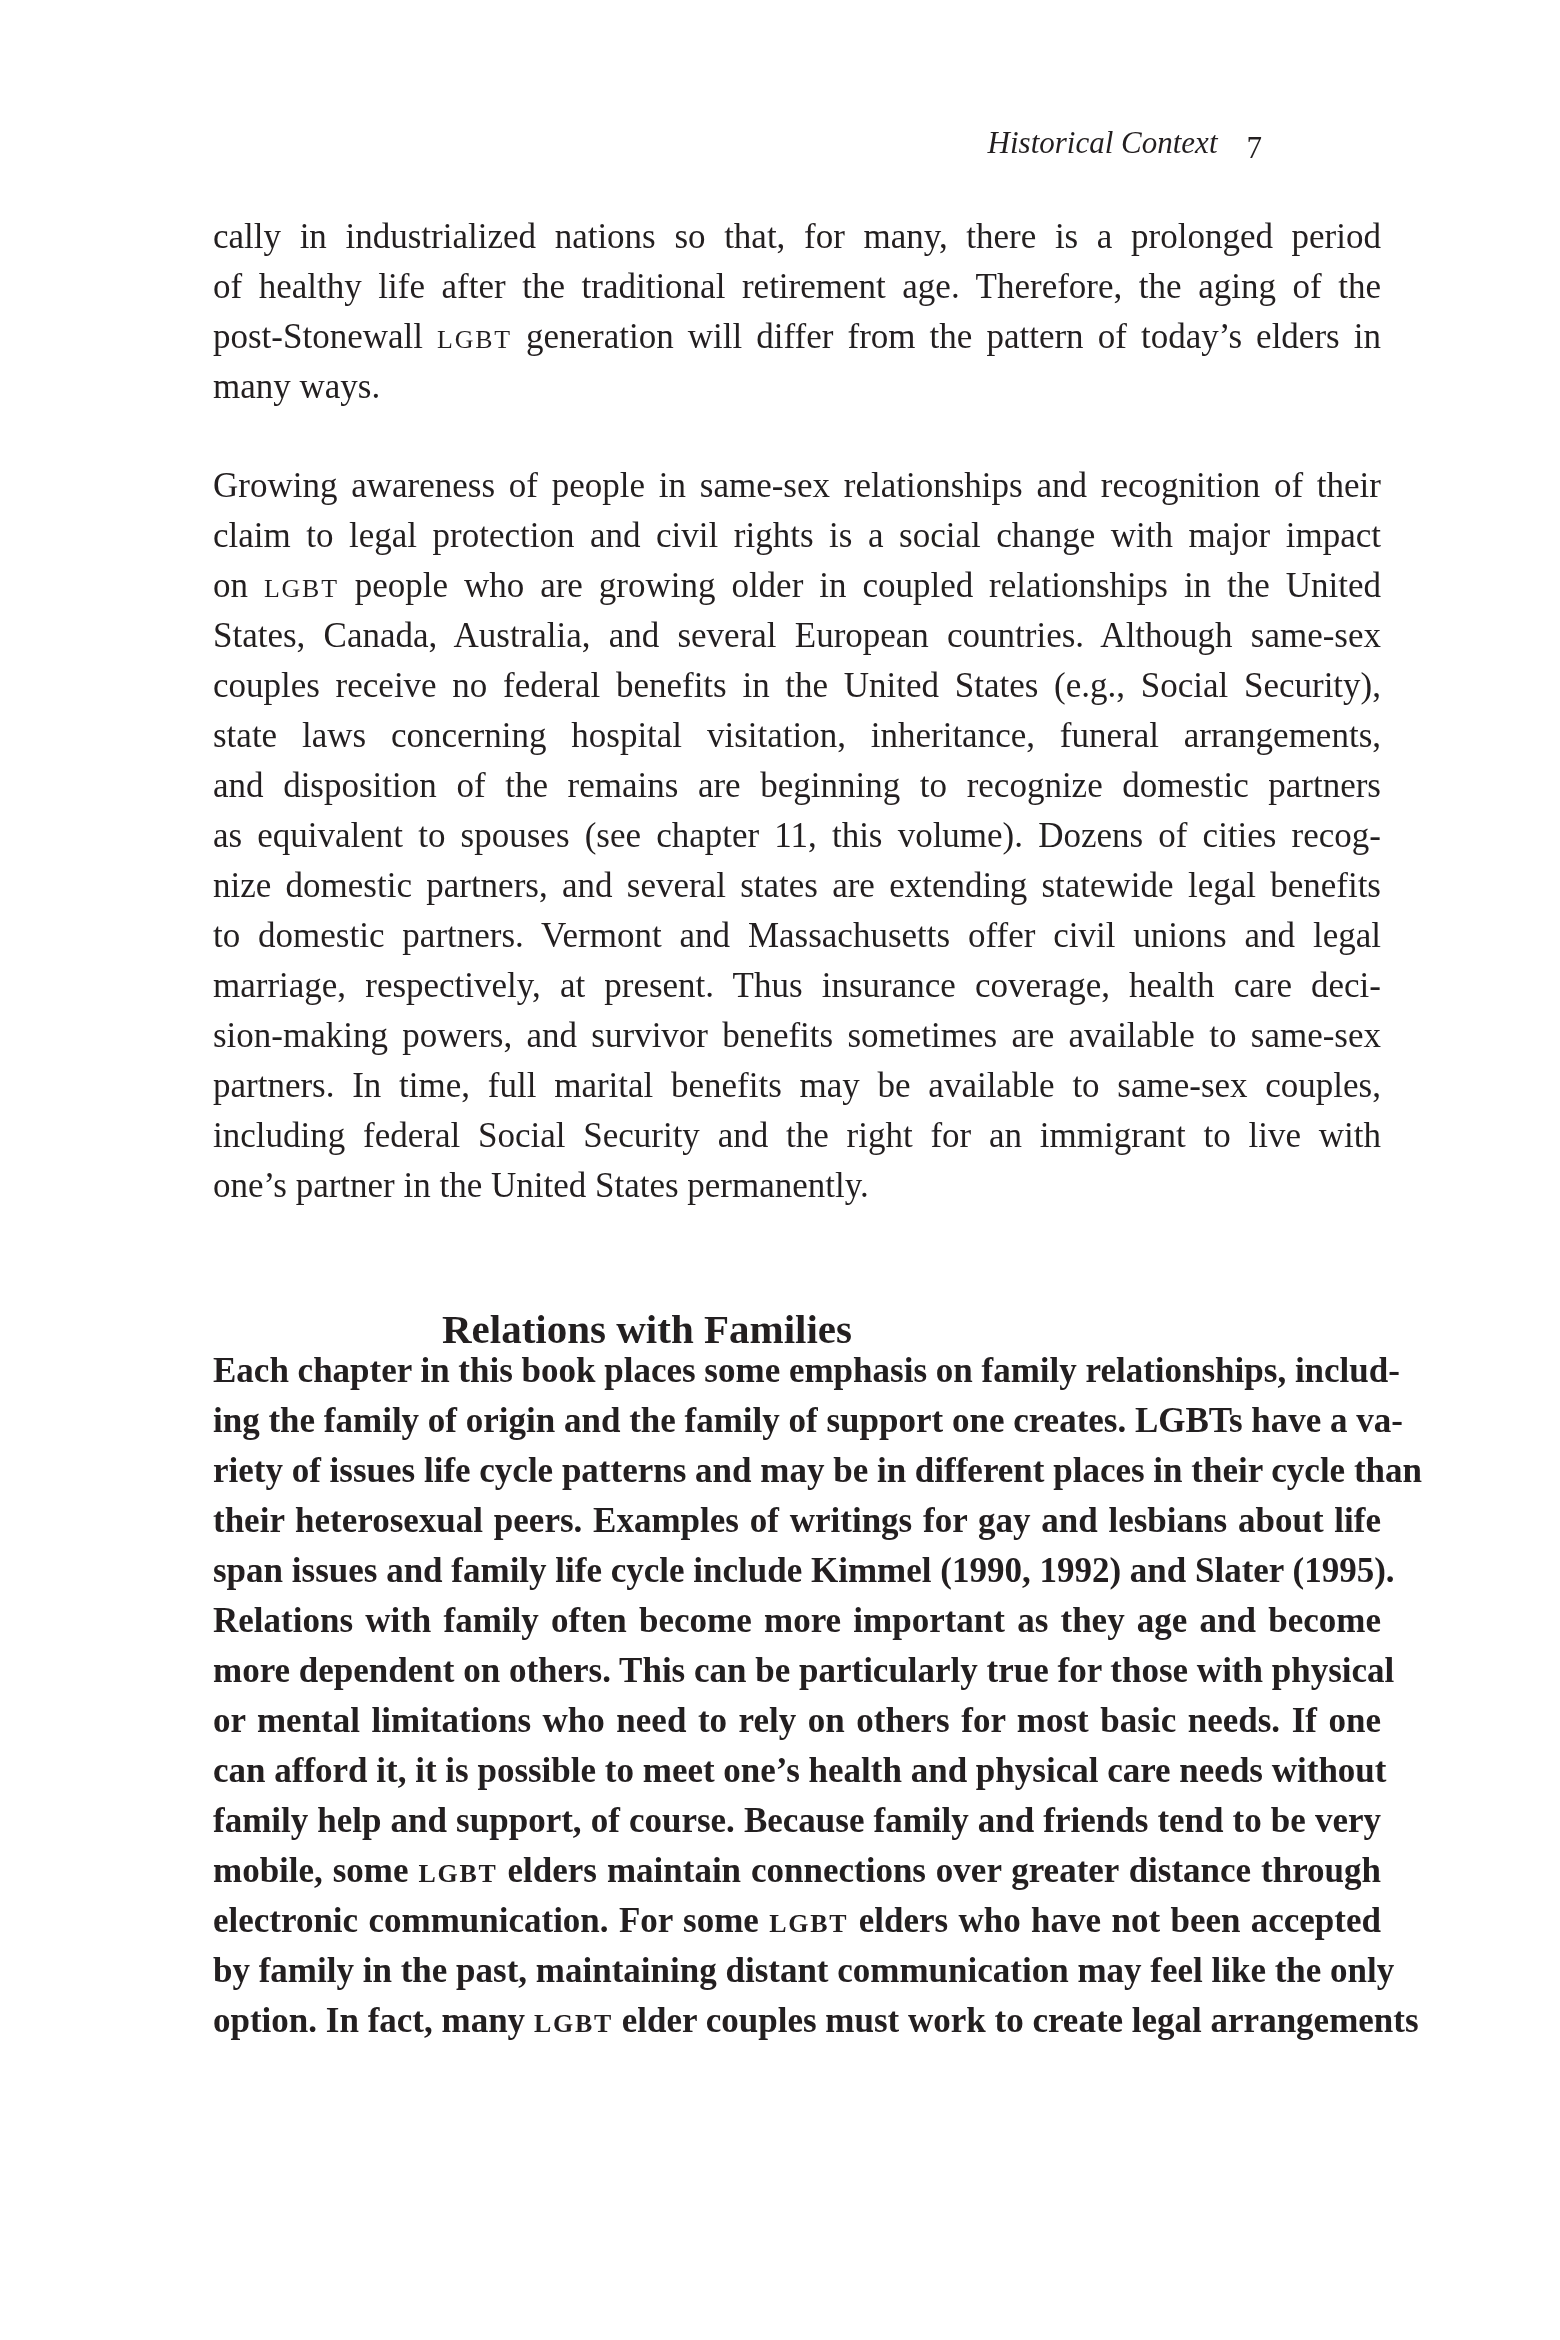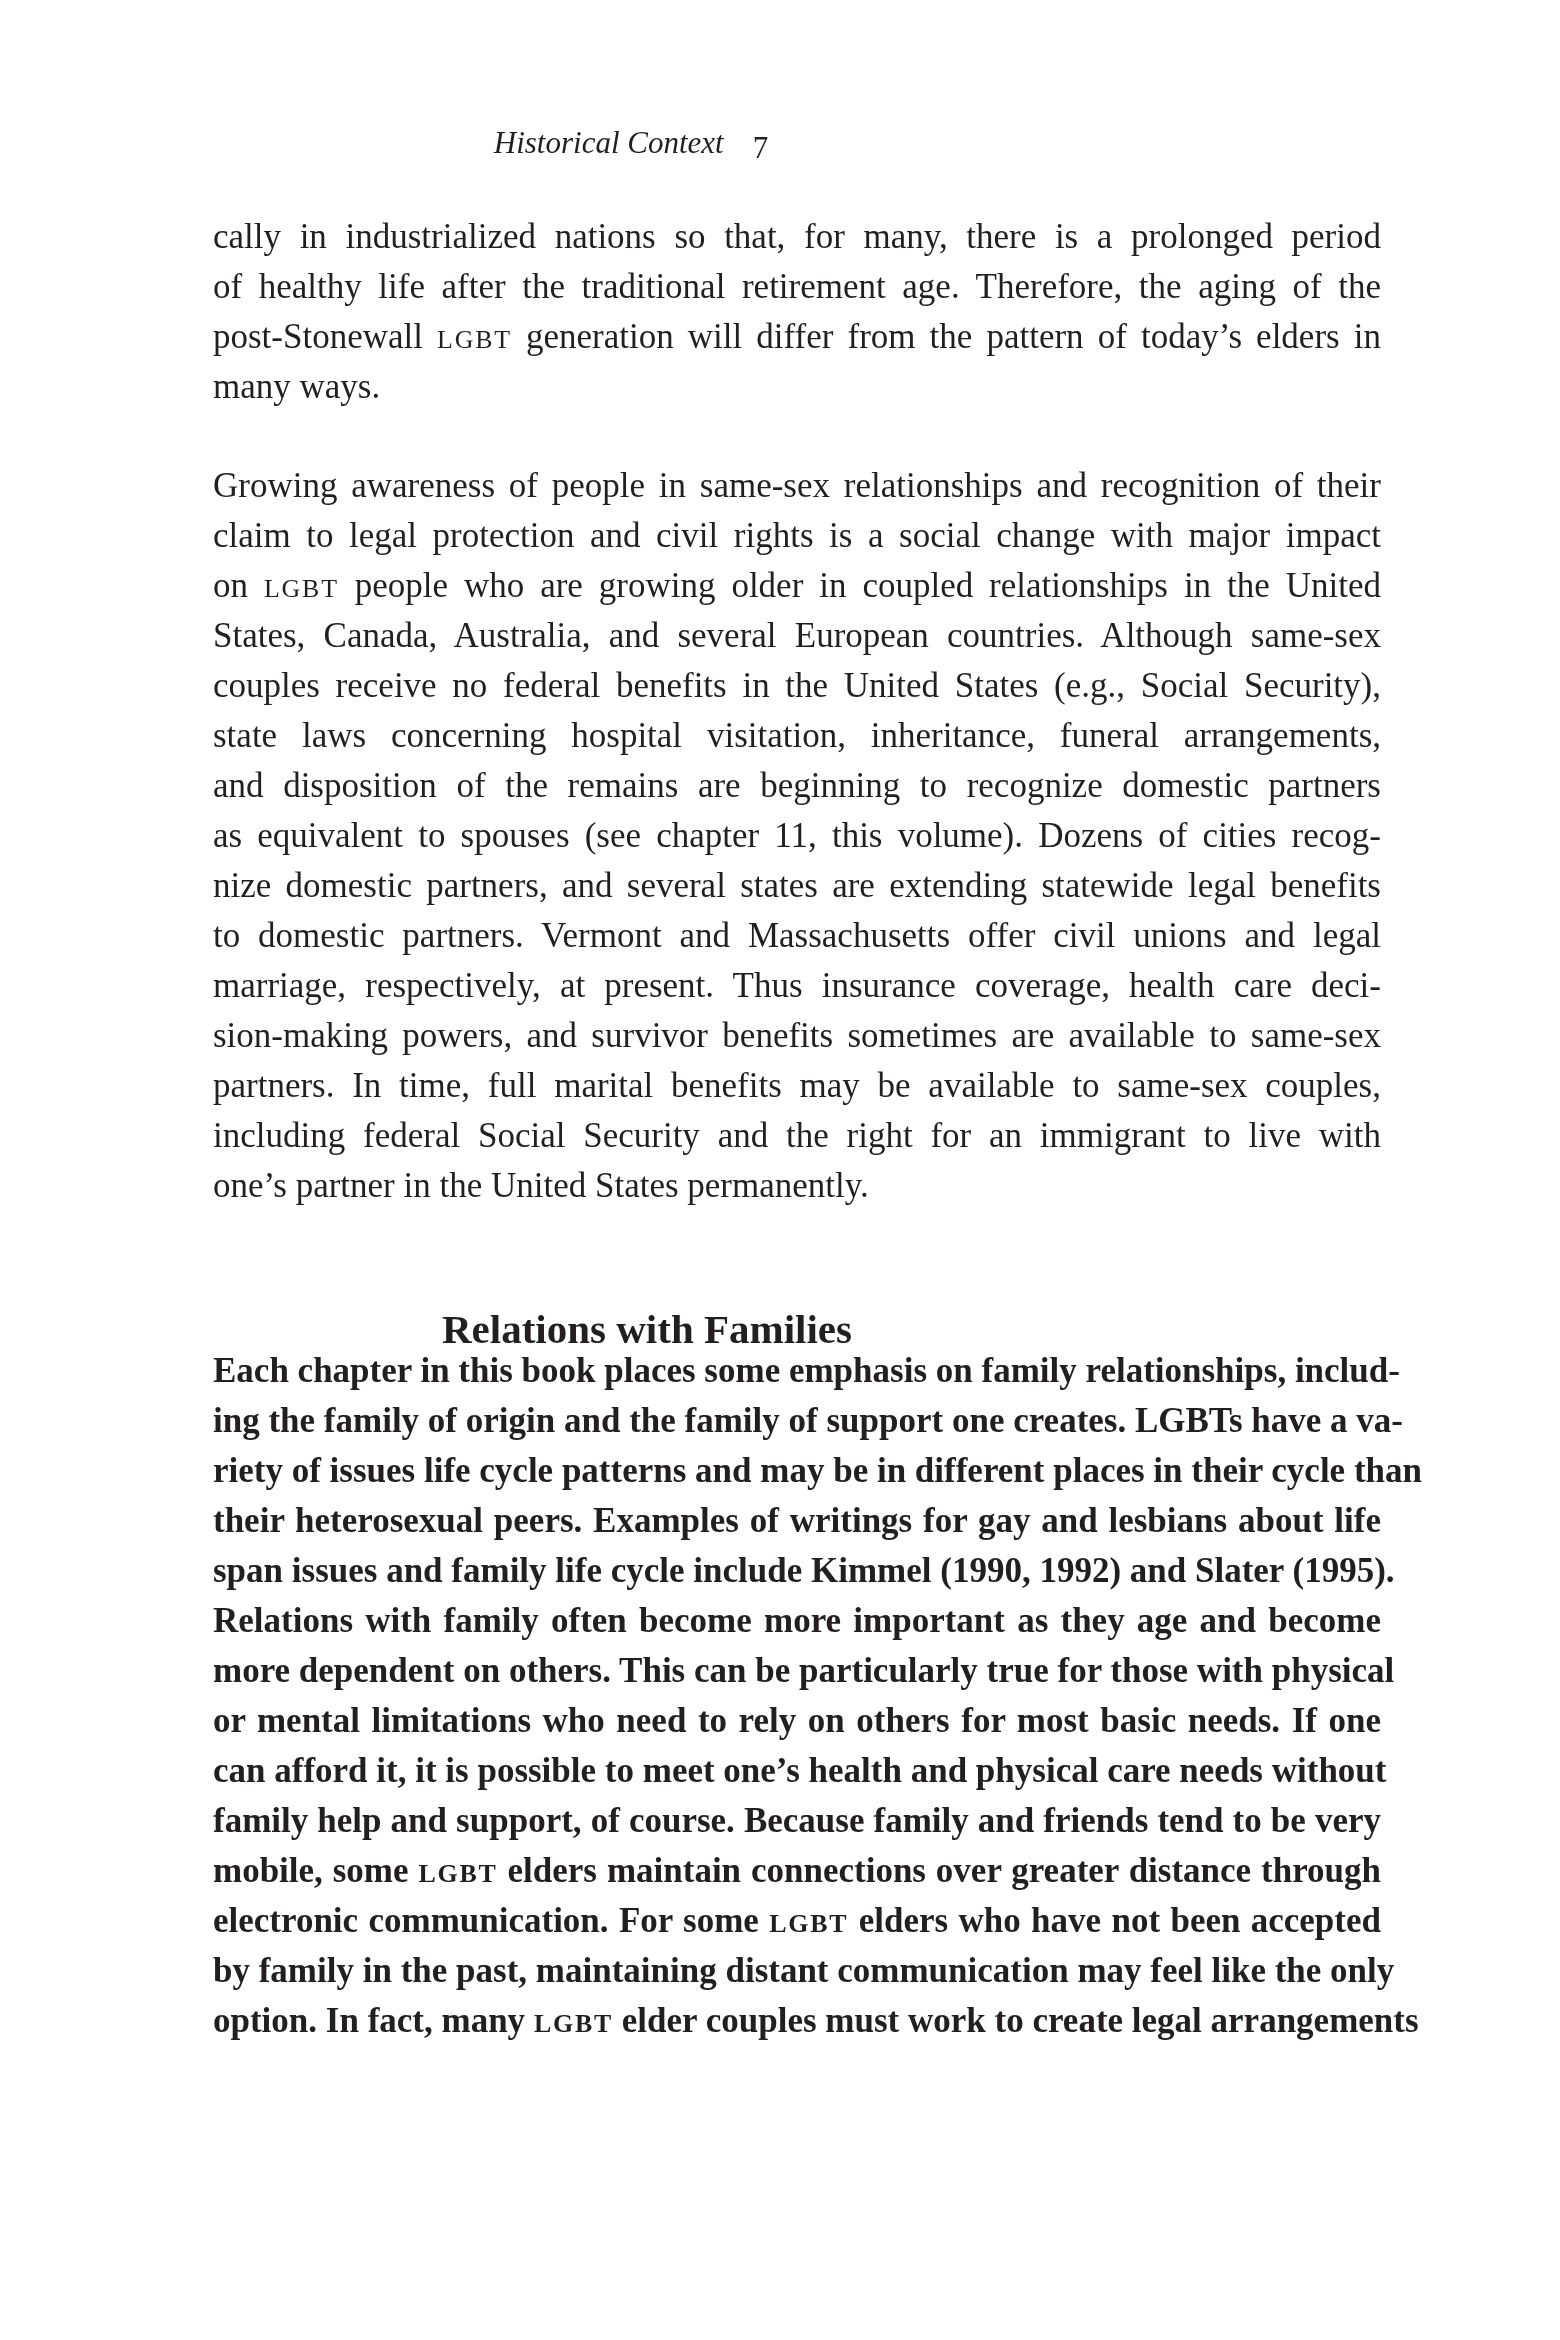--- a/index.html
+++ b/index.html
@@ -14,21 +14,21 @@
     overflow: hidden;
     font-family: "Liberation Serif", "DejaVu Serif", serif;
     color: #231f20;
   }
   .running-head {
     position: absolute;
     left: 0;
     width: 1262px;
     top: 122px;
     height: 42px;
-    text-align: center;
+    text-align: right;
     font-size: 31px;
     line-height: 42px;
     white-space: nowrap;
   }
   .running-head .title {
     font-style: italic;
   }
   .running-head .folio {
     font-style: normal;
     margin-left: 29px;

